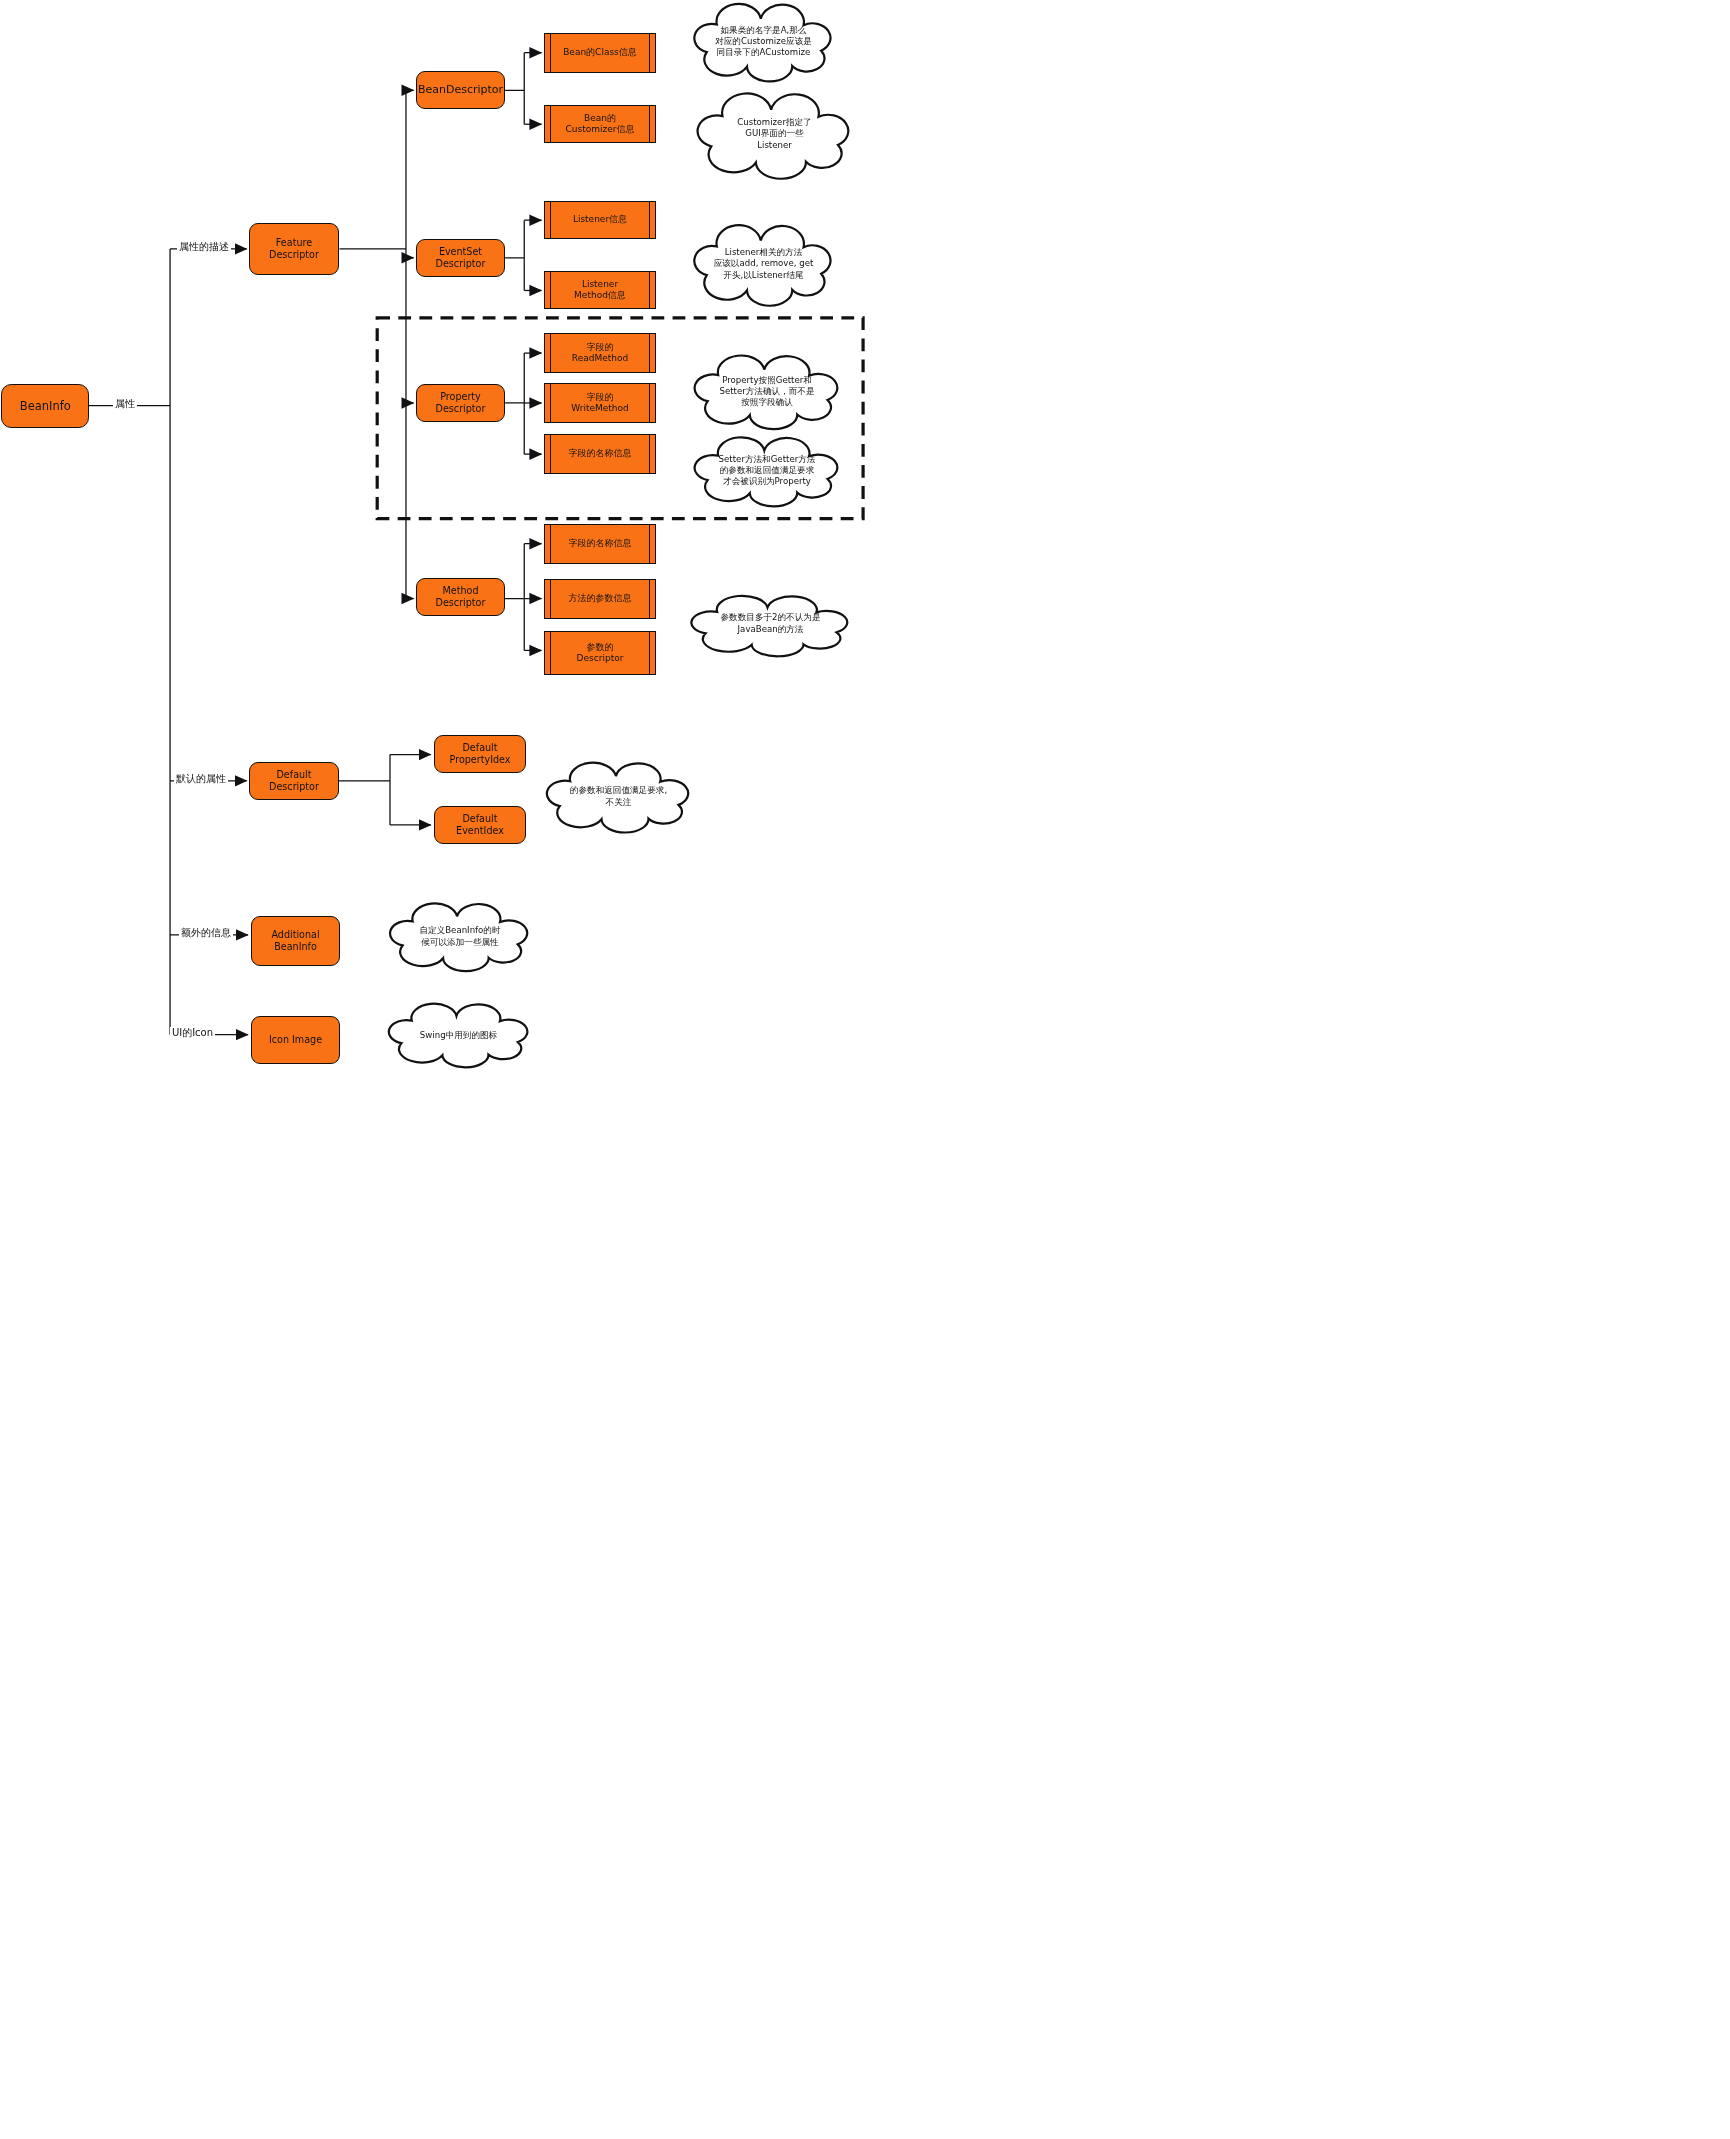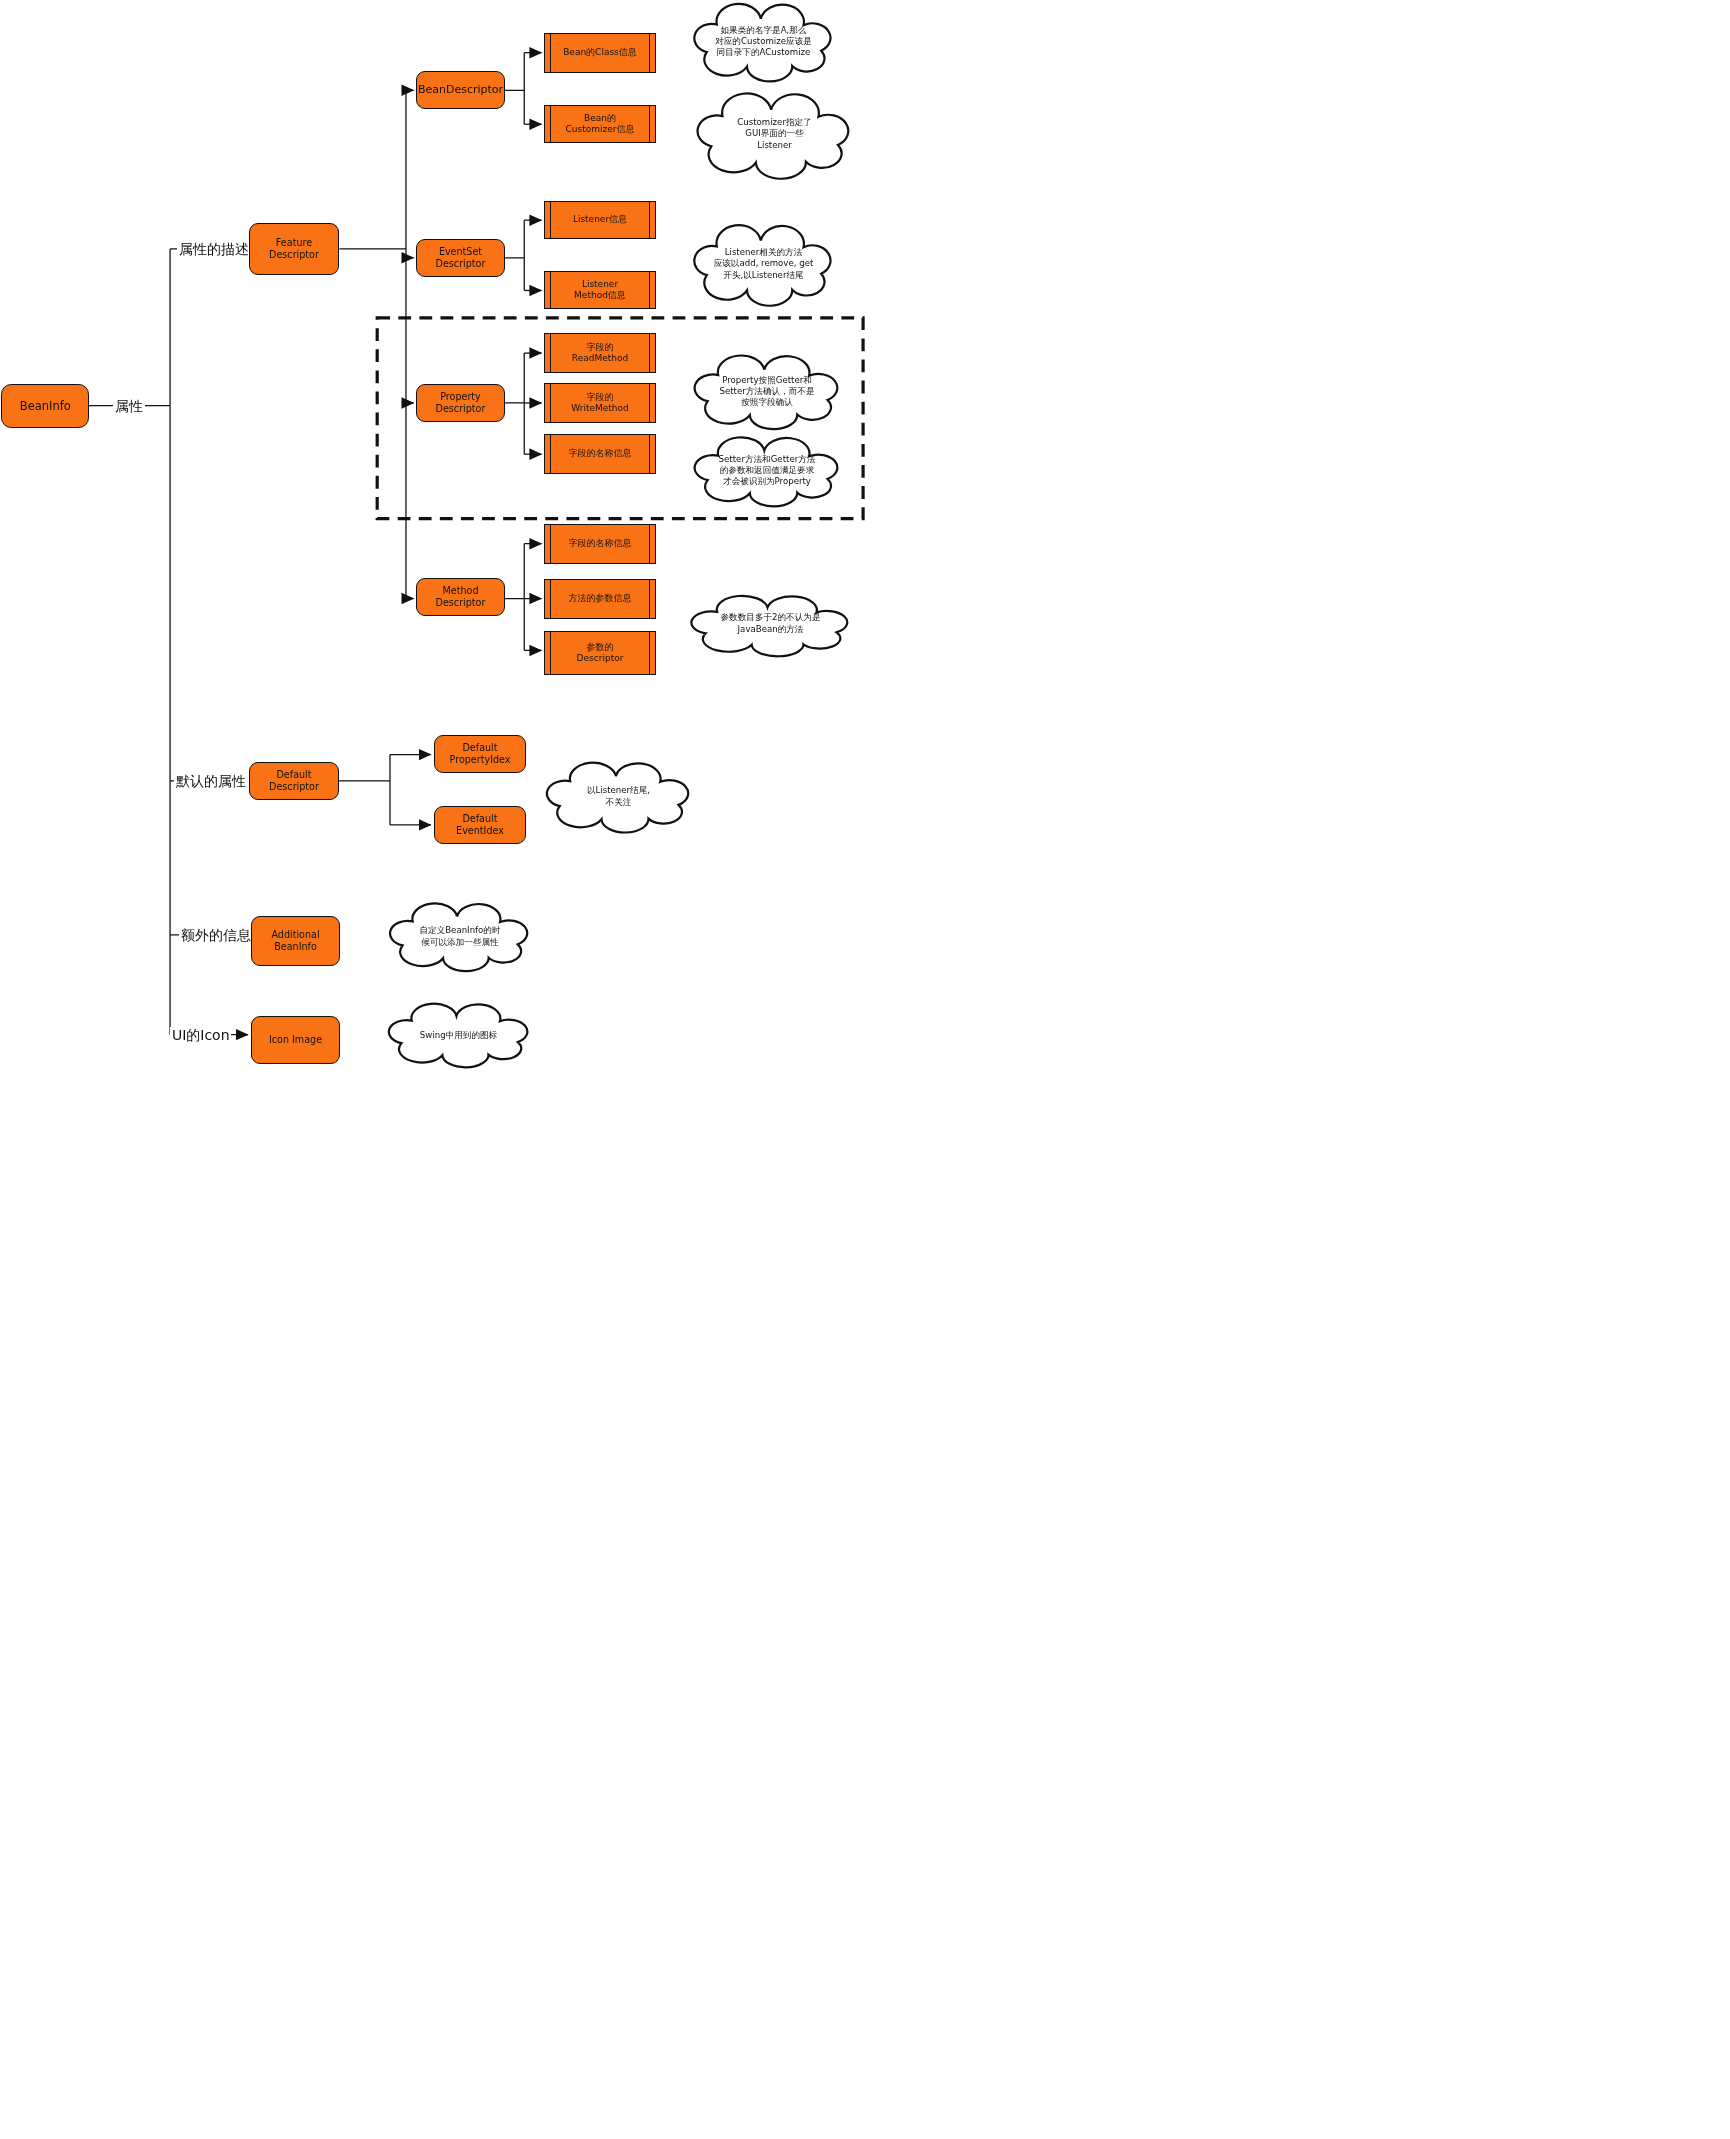--- a/index.html
+++ b/index.html
@@ -8,21 +8,21 @@
   svg.wires{position:absolute;left:0;top:0;width:865px;height:1070px;}
   .node{position:absolute;display:flex;align-items:center;justify-content:center;
         text-align:center;border:1.3px solid #111;background:#f97316;border-radius:9px;
         font-size:9.6px;line-height:1.25;white-space:pre-line;box-sizing:border-box;}
   .root{border-radius:10.2px;font-size:11.5px;}
   .pbox{border-radius:0;font-size:9px;padding:0 11.5px;}
   .pbox::before,.pbox::after{content:"";position:absolute;top:0;bottom:0;width:0;
         border-left:1.3px solid #111;}
   .pbox::before{left:5.1px;}
   .pbox::after{right:5.1px;}
-  .edge-label{position:absolute;background:#fff;padding:0 1.9px;font-size:14px;
+  .edge-label{position:absolute;background:#fff;padding:0 1.9px;font-size:10px;
         line-height:1.2;white-space:nowrap;}
   .cloud-text{position:absolute;display:flex;align-items:center;justify-content:center;
         text-align:center;font-size:8.6px;line-height:1.3;white-space:pre-line;}
 </style>
 </head>
 <body>
 
 <div id="canvas">
 
   <svg class="wires" viewBox="0 0 1353 1673" xmlns="http://www.w3.org/2000/svg">
@@ -141,20 +141,20 @@
 应该以add, remove, get
 开头,以Listener结尾</div>
   <div class="cloud-text" style="left:688px;top:361px;width:158px;height:61px;">Property按照Getter和
 Setter方法确认，而不是
 按照字段确认</div>
   <div class="cloud-text" style="left:688px;top:441px;width:158px;height:59px;">Setter方法和Getter方法
 的参数和返回值满足要求
 才会被识别为Property</div>
   <div class="cloud-text" style="left:684px;top:601px;width:173px;height:45px;">参数数目多于2的不认为是
 JavaBean的方法</div>
-  <div class="cloud-text" style="left:540px;top:771px;width:157px;height:51px;">以Listener结尾,
+  <div class="cloud-text" style="left:540px;top:771px;width:157px;height:51px;">的参数和返回值满足要求,
 不关注</div>
   <div class="cloud-text" style="left:384px;top:911px;width:152px;height:51px;">自定义BeanInfo的时
 候可以添加一些属性</div>
   <div class="cloud-text" style="left:382px;top:1017px;width:153px;height:38px;">Swing中用到的图标</div>
 
 </div>
 
 
 </body></html>

